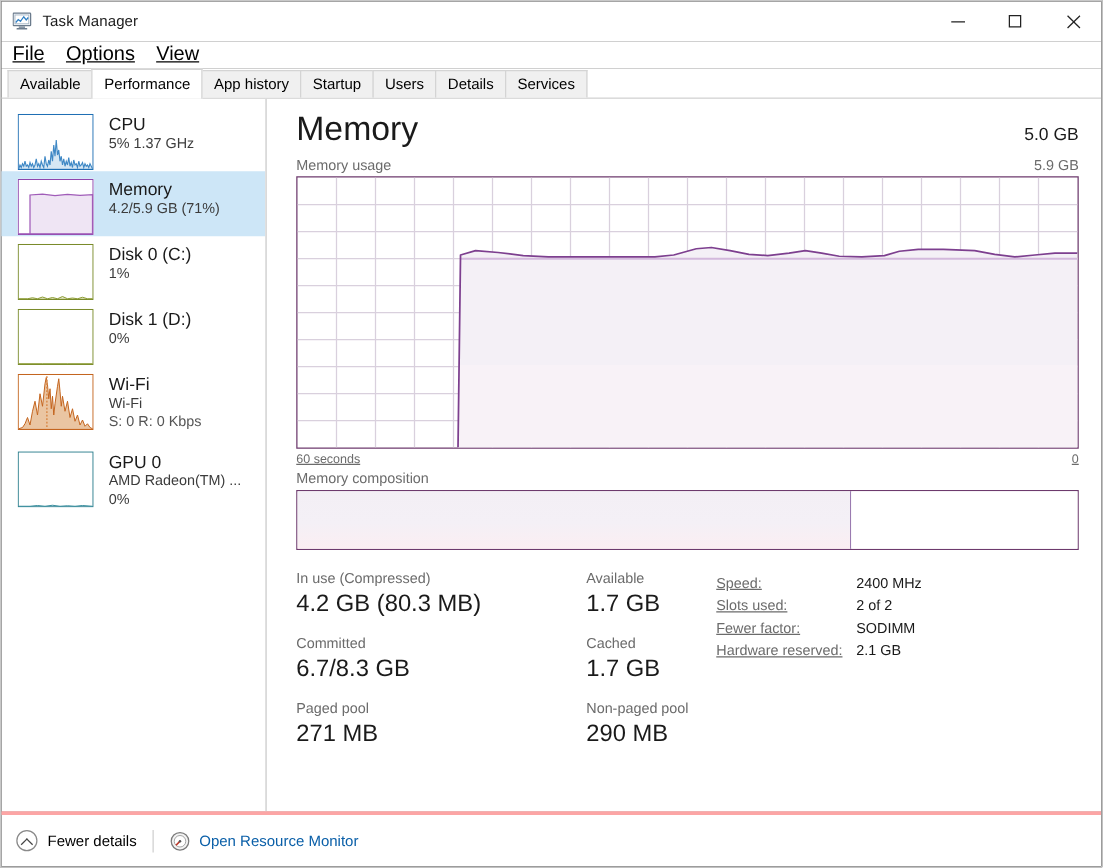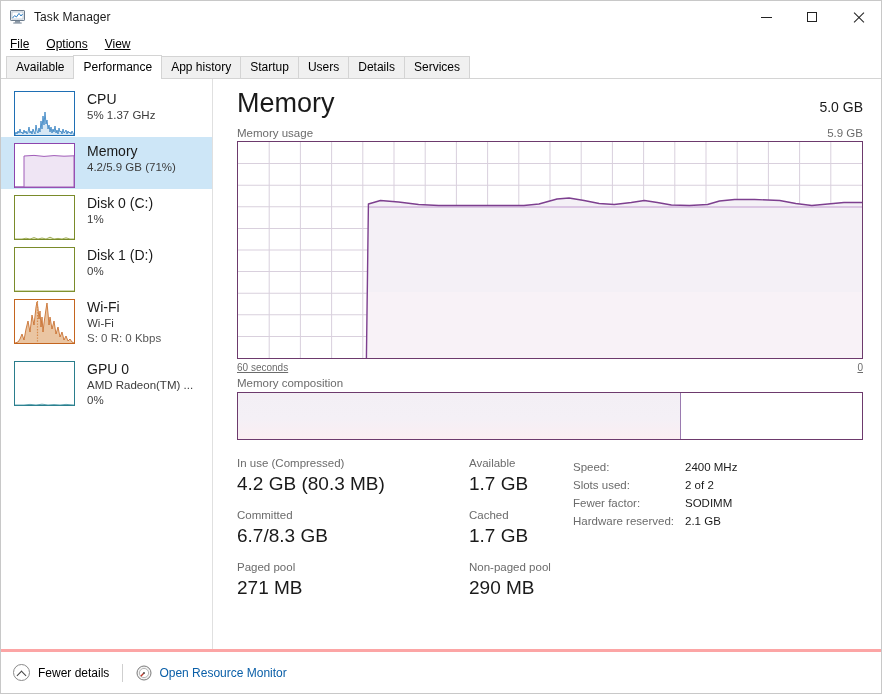--- a/index.html
+++ b/index.html
@@ -48,21 +48,21 @@
   .glyph-close:before { transform: rotate(45deg); }
   .glyph-close:after { transform: rotate(-45deg); }
 
   
   .menubar {
     position: absolute; top: 32px; left: 0; right: 0; height: 22px;
     display: flex; align-items: center; padding-left: 9px;
     background: #ffffff;
   }
   .menu-item {
-    font-size: 12px; color: #000; padding: 2px 9px 2px 0; margin-right: 8px;
+    font-size: 16px; color: #000; padding: 2px 9px 2px 0; margin-right: 8px;
     cursor: default;
     text-align: center;
   }
   .menu-item u { text-decoration: underline; }
 
   
   .tabstrip {
     position: absolute; top: 54px; left: 0; right: 0; height: 24px;
     display: flex; align-items: flex-end;
     border-bottom: 1px solid #d4d4d4;
@@ -166,21 +166,21 @@
   .stats {
     display: flex; margin-top: 16px;
   }
   .stats-left { width: 232px; flex: 0 0 232px; }
   .stats-mid  { width: 104px; flex: 0 0 104px; }
   .stats-right { flex: 1 1 auto; padding-top: 2px; }
   .stat-block { margin-bottom: 12px; }
   .stat-label { font-size: 11.5px; color: #6b6b6b; line-height: 15px; }
   .stat-value { font-size: 19px; color: #1a1a1a; line-height: 25px; }
   .info-row { display: flex; font-size: 11.5px; line-height: 18px; }
-  .info-key { width: 112px; flex: 0 0 112px; color: #6b6b6b; }
+  .info-key { width: 112px; flex: 0 0 112px; color: #6b6b6b; text-decoration: underline; }
   .info-val { color: #1a1a1a; }
 
   
   .footer {
     position: absolute; left: 0; right: 0; bottom: 0; height: 44px;
     border-top: 3px solid #fca5a5;
     display: flex; align-items: center; padding-left: 12px;
     background: #ffffff;
   }
   .foot-link {

